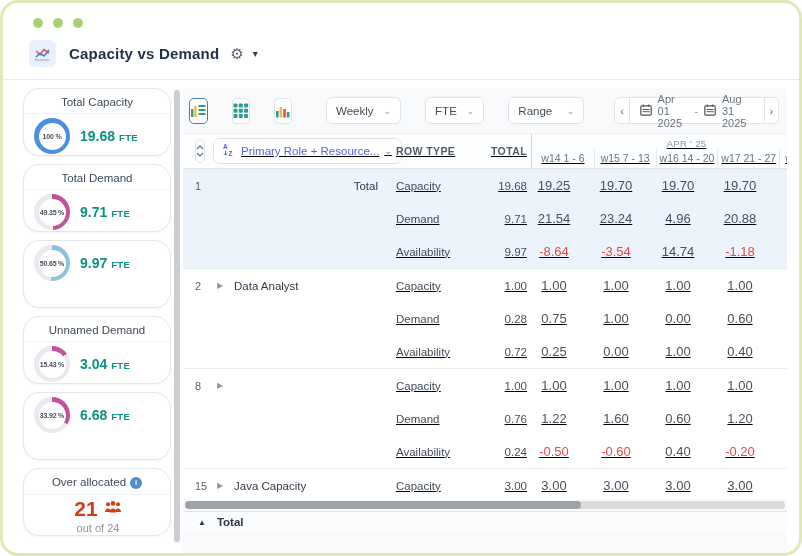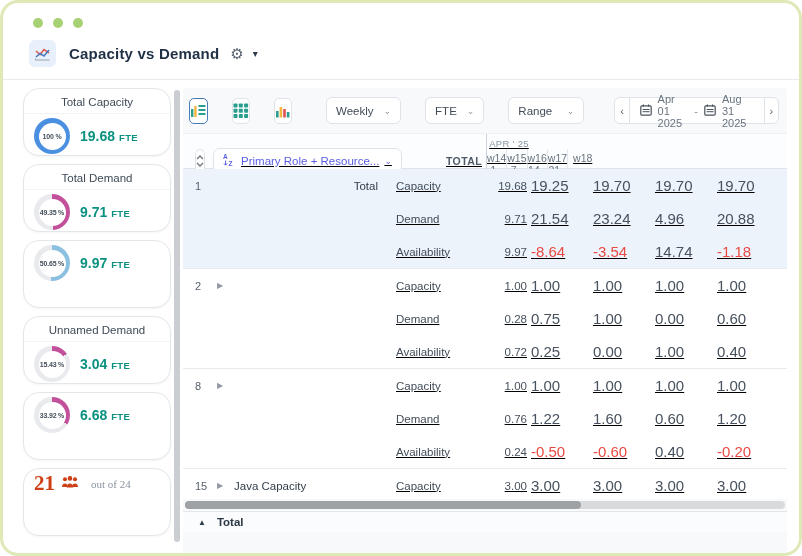--- a/index.html
+++ b/index.html
@@ -27,21 +27,21 @@
   
   .card { background:#fff; border:1px solid #e4e7ea; border-radius:16px; box-shadow:0 1px 2px rgba(40,60,80,.05); height:68px; overflow:hidden; }
   .card-title { text-align:center; font-size:11.5px; color:#3f4a56; padding:7px 2px 5px; border-bottom:1px solid #f1f3f5; }
   .card-body { display:flex; align-items:center; padding:4px 8px 0 10px; gap:10px; }
   .donut { width:36px; height:36px; border-radius:50%; display:flex; align-items:center; justify-content:center; flex:0 0 auto; }
   .donut-hole { width:27px; height:27px; border-radius:50%; background:#fff; display:flex; align-items:center; justify-content:center; }
   .pct { font-size:7px; font-weight:700; color:#454f5b; letter-spacing:-.2px; white-space:nowrap; }
   .fte { display:flex; align-items:baseline; gap:4px; }
   .fte .num { font-size:14px; font-weight:800; color:#0b9180; }
   .fte .unit { font-size:9.5px; font-weight:800; color:#0b9180; letter-spacing:.3px; }
-  .over-card .card-body { flex-direction:row; gap:12px; padding-top:2px;font-family:Liberation Serif, serif; }
+  .over-card .card-body { flex-direction:column; gap:0; padding-top:2px; }
   .over-line { display:flex; align-items:center; gap:6px; }
   .over-count { font-size:21px; font-weight:800; color:#cd4016; }
   .over-caption { font-size:11px; color:#8a939e; margin-top:1px; }
   .info-badge { display:inline-block; width:12px; height:12px; border-radius:50%; background:#4e8fd0; color:#fff; font-size:8px; font-weight:700; line-height:12px; text-align:center; vertical-align:1px; margin-left:4px; cursor:pointer; }
 
   
   .toolbar { display:flex; align-items:center; gap:24px; padding:9px 8px 9px 6px; }
   .view-btn { width:26px; height:26px; border-radius:5px; border:1px solid #e0e4e8; background:#fff; display:flex; align-items:center; justify-content:center; cursor:pointer; }
   .view-btn.active { border:1.5px solid #4a7db8; }
   .select { height:27px; background:#fff; border:1px solid #dfe3e8; border-radius:6px; display:flex; align-items:center; justify-content:space-between; padding:0 9px; font-size:11.5px; color:#424c59; cursor:pointer; }
@@ -80,21 +80,21 @@
   .group + .group { border-top:1px solid #e7ebef; }
   .group.hl { background:#ecf3fb; }
   .g-meta { position:absolute; left:8px; top:0; width:205px; height:33px; display:flex; align-items:center; }
   .g-index { width:26px; padding-left:4px; font-size:11px; color:#555e6a; }
   .g-caret { width:17px; font-size:8px; color:#939aa4; cursor:pointer; }
   .g-name { flex:1; font-size:11.5px; color:#313c48; }
   .g-name.right { text-align:right; padding-right:18px; }
   .row { display:grid; grid-template-columns:205px 90px 45px repeat(5,62px); height:33px; align-items:center; padding-left:8px; }
   .cell-type { font-size:11.5px; color:#424c59; }
   .cell-total { text-align:right; padding-right:4px; font-size:11.5px; color:#47515d; }
-  .cell-val { text-align:left; padding-right:16px; font-size:15px; color:#47515d; }
+  .cell-val { text-align:center; padding-right:16px; font-size:13px; color:#47515d; }
   .neg { color:#e84a42; }
 
   
   .h-scroll { height:8px; margin:2px 2px 0 2px; background:#d9dadb; border-radius:4px; position:relative; }
   .h-thumb { position:absolute; left:0; top:0; height:8px; width:66%; background:#9fa2a5; border-radius:4px; cursor:pointer; }
   .t-footer { height:21px; background:#fbfcfd; border-top:1px solid #e2e6ea; display:flex; align-items:center; gap:11px; padding-left:15px; margin-top:2px; cursor:pointer; }
   .foot-tri { font-size:8px; color:#2f3b47; }
   .foot-label { font-size:11.5px; font-weight:700; color:#2c3845; }
 </style>
 </head>
@@ -189,20 +189,23 @@
               </div>
               <div class="fte">
                 <span class="num">6.68</span>
                 <span class="unit">FTE</span>
               </div>
             </div>
           </div>
         </div>
 
       <div class="card over-card">
+        <div class="card-title">
+          <span>Over allocated</span><span class="info-badge">i</span>
+        </div>
         <div class="card-body">
           <div class="over-line">
             <span class="over-count">21</span>
             <span>
               <svg width="18" height="14" viewBox="0 0 18 14" fill="#cd4016">
                 <circle cx="4" cy="4.2" r="2"></circle>
                   <path d="M1 12c0-2.2 1.3-3.6 3-3.6S7 9.8 7 12z"></path>
                 <circle cx="14" cy="4.2" r="2"></circle>
                   <path d="M11 12c0-2.2 1.3-3.6 3-3.6s3 1.4 3 3.6z"></path>
                 <circle cx="9" cy="3.4" r="2.3"></circle>
@@ -311,20 +314,21 @@
                       <text x="0" y="6" font-size="6.5" font-weight="bold" fill="#5a5fe0">A</text>
                       <text x="5.5" y="12.5" font-size="6.5" font-weight="bold" fill="#5a5fe0">Z</text>
                       <line x1="2.6" y1="7.5" x2="2.6" y2="12" stroke="#5a5fe0" stroke-width="1"></line>
                       <polyline points="1,10.5 2.6,12.2 4.2,10.5" fill="none" stroke="#5a5fe0" stroke-width="1"></polyline>
                     </svg>
                 </span>
                 <span class="lbl">Primary Role + Resource...</span>
                 <span class="chev">⌄</span>
               </div>
             </div>
+            <div class="col-head">ROW TYPE</div>
             <div class="col-head total">TOTAL</div>
             <div class="weeks-head">
               <div class="month-row">APR ' 25</div>
               <div class="week-cells" id="week-cells">
                   <div class="wh-cell">w14 1 - 6</div>
                   <div class="wh-cell">w15 7 - 13</div>
                   <div class="wh-cell">w16 14 - 20</div>
                   <div class="wh-cell">w17 21 - 27</div>
                   <div class="wh-cell last">w18</div>
                 </div>
@@ -366,20 +370,21 @@
                 <div class="cell-val neg">-3.54</div>
                 <div class="cell-val">14.74</div>
                 <div class="cell-val neg">-1.18</div>
                 <div class="cell-val"></div>
               </div>
             </div>
             <div class="group">
               <div class="g-meta">
                 <span class="g-index">2</span>
                 <span class="g-caret">▶</span>
+                <span class="g-name">Data Analyst</span>
               </div>
               <div class="row">
                 <div></div>
                 <div class="cell-type">Capacity</div>
                 <div class="cell-total">1.00</div>
                 <div class="cell-val">1.00</div>
                 <div class="cell-val">1.00</div>
                 <div class="cell-val">1.00</div>
                 <div class="cell-val">1.00</div>
                 <div class="cell-val"></div>

